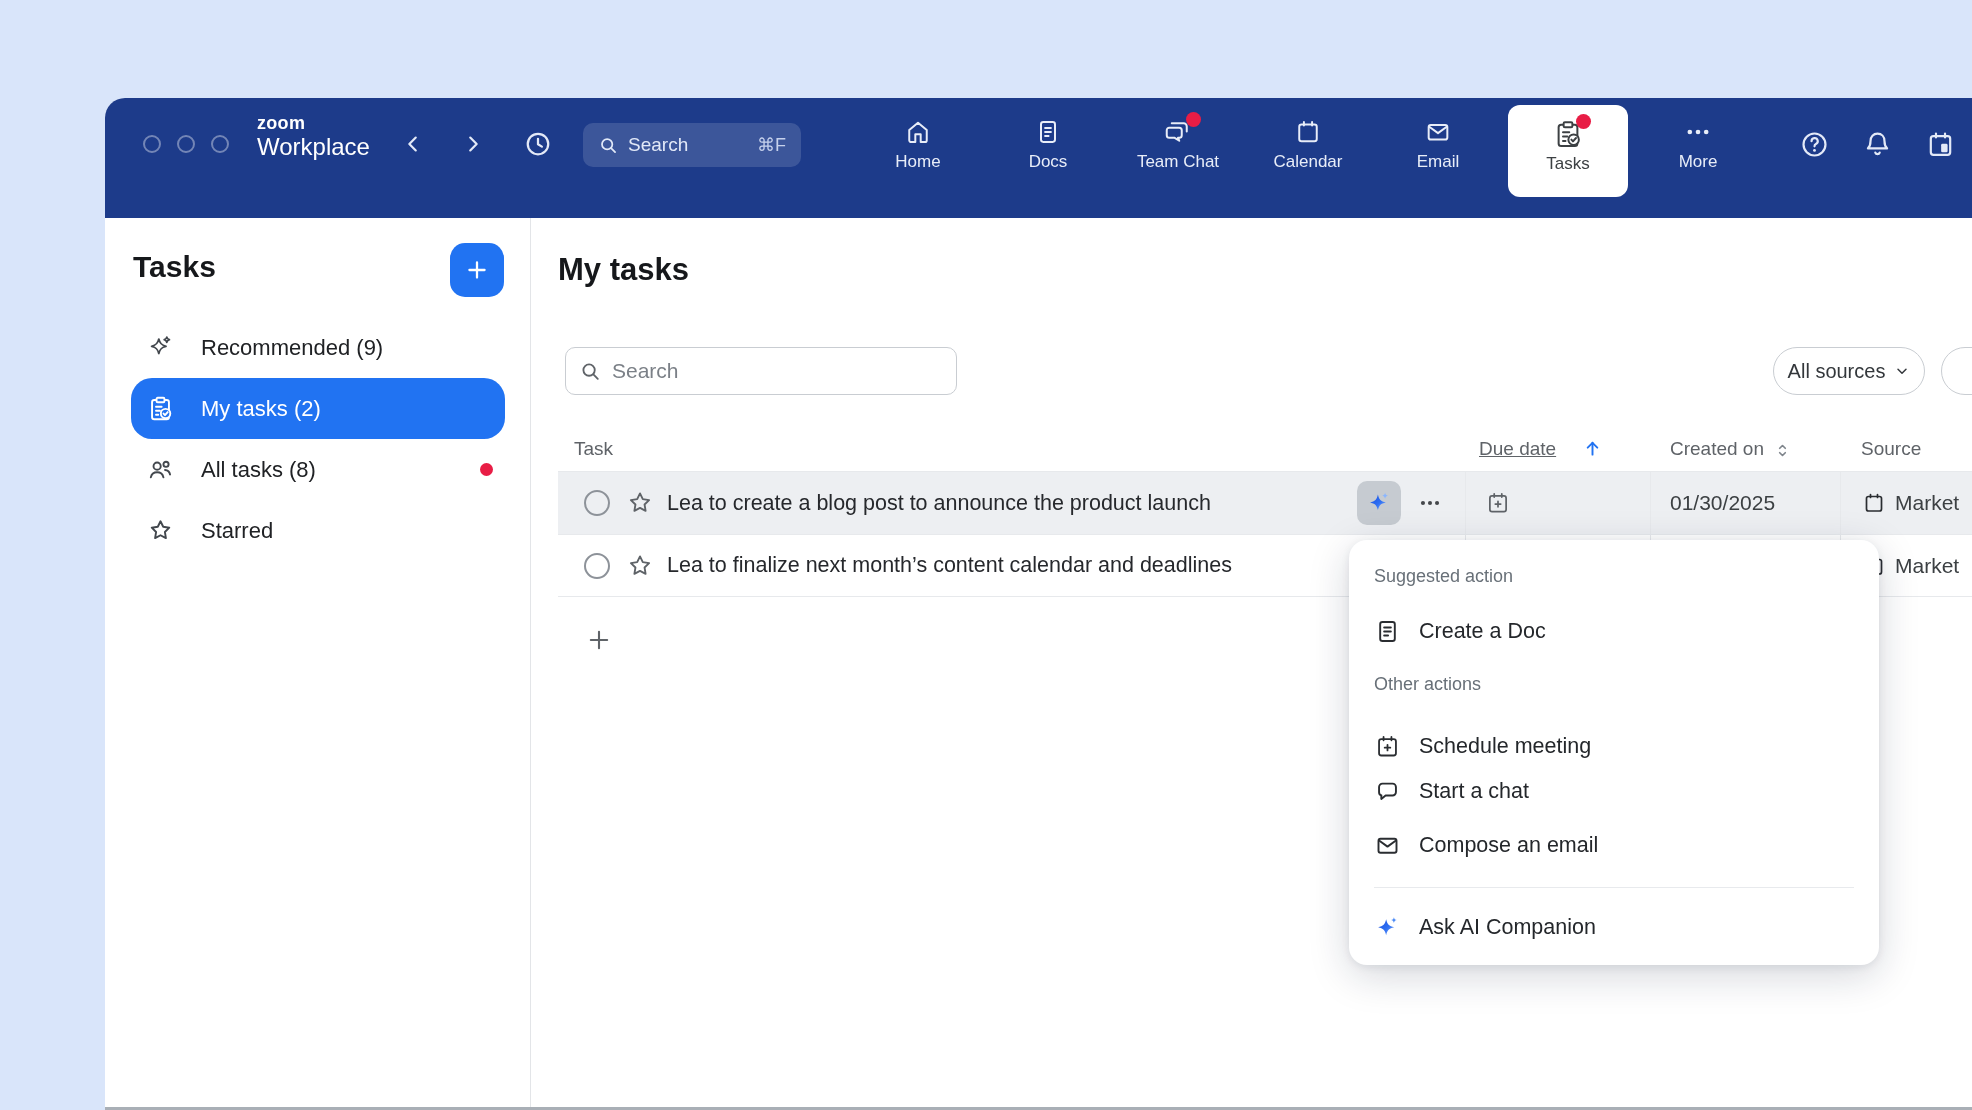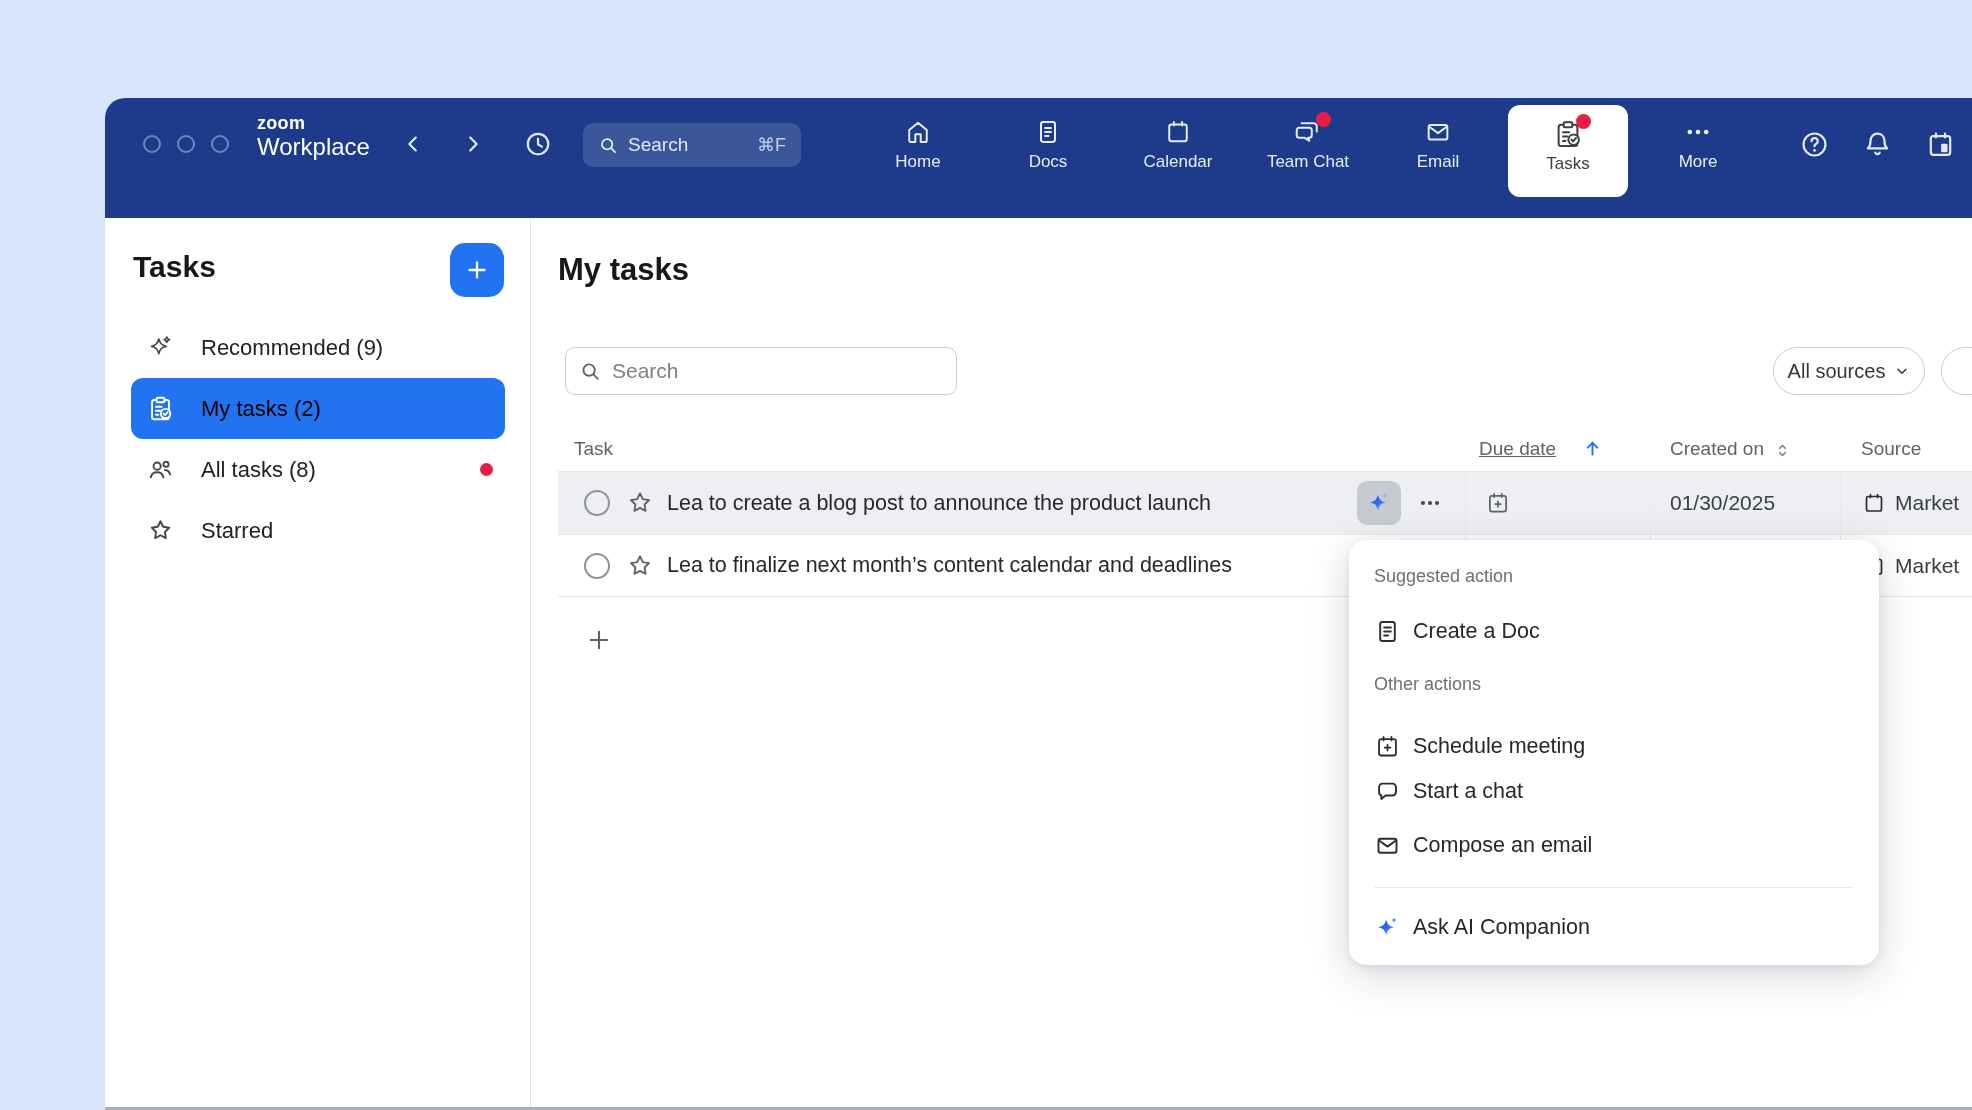--- a/index.html
+++ b/index.html
@@ -54,21 +54,21 @@
   .sb-add {
     position:absolute; left:345px; top:25px; width:54px; height:54px; border:none; cursor:pointer;
     background:#2173f2; color:#fff; border-radius:15px; display:flex; align-items:center; justify-content:center;
   }
   .sb-list { position:absolute; top:99px; left:26px; right:25px; }
   .sb-item {
     position:relative; height:61px; display:flex; align-items:center; gap:27px;
     padding-left:16px; border-radius:12px; cursor:pointer; color:#202225; font-size:22px;
   }
   .sb-item .sbicon { width:27px; height:27px; color:#42474d; display:flex; }
-  .sb-item.selected { background:#2173f2; color:#000000; }
+  .sb-item.selected { background:#2173f2; color:#ffffff;border-radius:21px; }
   .sb-item.selected .sbicon { color:#fff; }
   .sb-dot { position:absolute; right:12px; top:24px; width:13px; height:13px; border-radius:50%; background:#e81d45; }
   
   .main { position:relative; flex:1; background:#fff; }
   .main-title { position:absolute; left:27px; top:34px; font-size:31px; font-weight:700; color:#16181b; }
   .tbl-search {
     position:absolute; left:34px; top:129px; width:392px; height:48px;
     border:1.5px solid #c9cdd2; border-radius:10px; padding:0 14px 0 46px;
     font-size:21px; color:#2a2d31; font-family:"Liberation Sans",sans-serif; background:#fff;
   }
@@ -109,21 +109,21 @@
     cursor:pointer; color:#5f6368; display:flex; align-items:center; justify-content:center;
   }
   
   .popup {
     position:absolute; left:818px; top:322px; width:530px; height:425px; background:#fff;
     border-radius:18px; box-shadow:0 10px 40px rgba(15,25,55,.18), 0 2px 8px rgba(15,25,55,.08); z-index:10;
   }
   .menu-label { position:absolute; left:25px; font-size:18px; color:#687078; }
   .menu-item {
     position:absolute; left:10px; right:10px; height:44px; background:none; border:none; cursor:pointer;
-    display:flex; align-items:center; gap:12px; padding-left:15px; font-size:21.5px; color:#24272b;
+    display:flex; align-items:center; gap:18px; padding-left:15px; font-size:21.5px; color:#24272b;
     font-family:"Liberation Sans",sans-serif; border-radius:8px;text-align:center;
   }
   .menu-item .mi { width:27px; height:27px; color:#2a2d31; display:flex; flex-shrink:0; }
   .menu-divider { position:absolute; left:25px; right:25px; top:347px; height:1px; background:#e8eaed; }
   .bottom-strip { position:absolute; left:0; right:0; bottom:0; height:3px; background:#a9afb6; }
   svg { display:block; }
 </style>
 </head>
 <body>
 
@@ -199,40 +199,40 @@
               <svg width="28" height="28" viewBox="0 0 24 24" fill="none" stroke="currentColor" stroke-width="1.7" stroke-linecap="round">
                 <rect x="6" y="3.5" width="12" height="17" rx="2"></rect>
                 <path d="M9.5 8.5h5M9.5 12h5M9.5 15.5h3"></path>
               </svg>
             </span>
           </span>
         <span class="label">Docs</span>
       </button>
       <button class="nav-item">
         <span class="iconwrap">
+          <span>
+              <svg width="30" height="30" viewBox="0 0 24 24" fill="none" stroke="currentColor" stroke-width="1.6" stroke-linecap="round" stroke-linejoin="round">
+                <path d="M7 5h9.5A2.5 2.5 0 0 1 19 7.5v4"></path>
+                <path d="M5 8.5h8A2 2 0 0 1 15 10.5v4a2 2 0 0 1-2 2h-1l1 2.5-4-2.5H5a2 2 0 0 1-2-2v-4a2 2 0 0 1 2-2z" fill="#1d3b8a"></path>
+              </svg>
+            </span>
+          <span class="badge-dot"></span>
+        </span>
+        <span class="label">Team Chat</span>
+      </button>
+      <button class="nav-item">
+        <span class="iconwrap">
             <span>
               <svg width="28" height="28" viewBox="0 0 24 24" fill="none" stroke="currentColor" stroke-width="1.7" stroke-linecap="round">
                 <rect x="4.5" y="5.5" width="15" height="14.5" rx="2"></rect>
                 <path d="M8.5 3.5v3M15.5 3.5v3"></path>
               </svg>
             </span>
           </span>
         <span class="label">Calendar</span>
-      </button>
-      <button class="nav-item">
-        <span class="iconwrap">
-          <span>
-              <svg width="30" height="30" viewBox="0 0 24 24" fill="none" stroke="currentColor" stroke-width="1.6" stroke-linecap="round" stroke-linejoin="round">
-                <path d="M7 5h9.5A2.5 2.5 0 0 1 19 7.5v4"></path>
-                <path d="M5 8.5h8A2 2 0 0 1 15 10.5v4a2 2 0 0 1-2 2h-1l1 2.5-4-2.5H5a2 2 0 0 1-2-2v-4a2 2 0 0 1 2-2z" fill="#1d3b8a"></path>
-              </svg>
-            </span>
-          <span class="badge-dot"></span>
-        </span>
-        <span class="label">Team Chat</span>
       </button>
       <button class="nav-item">
         <span class="iconwrap">
             <span>
               <svg width="28" height="28" viewBox="0 0 24 24" fill="none" stroke="currentColor" stroke-width="1.7" stroke-linecap="round" stroke-linejoin="round">
                 <rect x="4" y="6" width="16" height="12.5" rx="1.8"></rect>
                 <path d="M4.5 7.5 12 13l7.5-5.5"></path>
               </svg>
             </span>
           </span>

